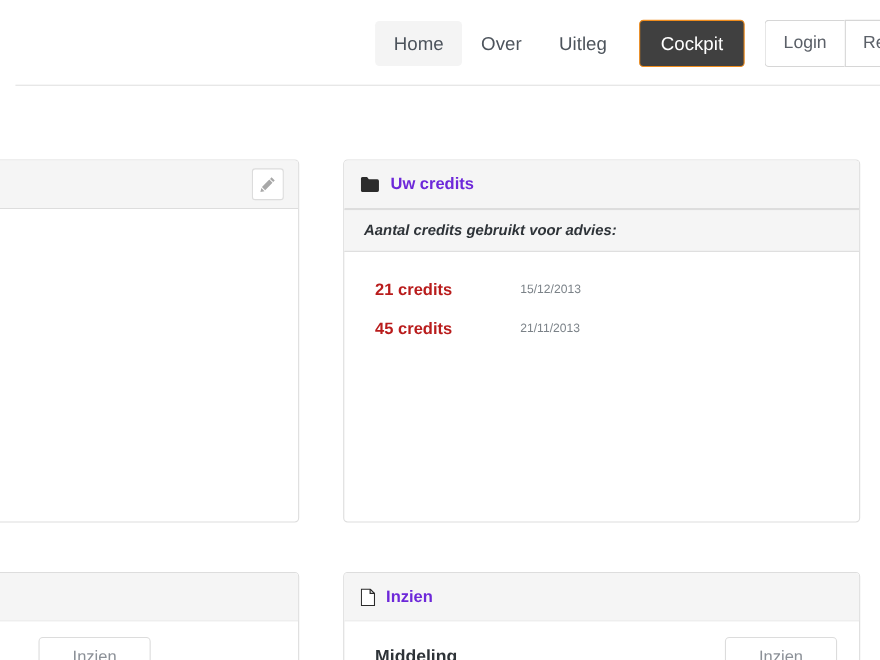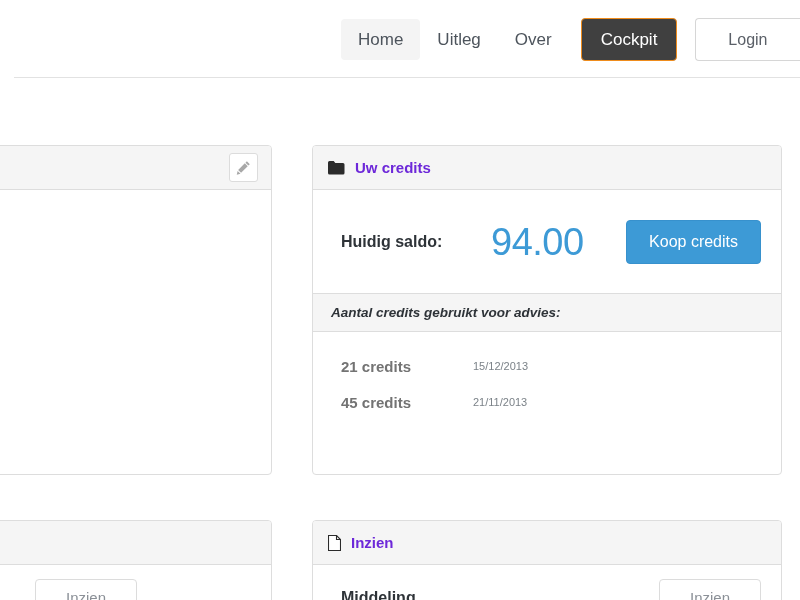--- a/index.html
+++ b/index.html
@@ -49,21 +49,21 @@
     border: 1px solid #ef8c1c;
     border-radius: 4px;
     cursor: pointer;
     white-space: nowrap;
   }
   .btn-group {
     margin-left: 18px;
     display: flex;
   }
   .btn-group > div {
-    padding: 10px 32px;
+    padding: 10px 16px;
     font-size: 16px;
     line-height: 21px;
     color: #5b6068;
     background: #ffffff;
     border: 1px solid #d6d6d6;
     cursor: pointer;
     white-space: nowrap;
   }
   .btn-group > div:first-child {
     border-radius: 4px 0 0 4px;
@@ -170,21 +170,21 @@
   .history { padding: 16px 0 0 0; }
   .history-row {
     display: flex;
     align-items: center;
     height: 36px;
     padding: 0 28px;
   }
   .history-amount {
     font-size: 15px;
     font-weight: bold;
-    color: #737373;
+    color: #b91c1c;
     width: 132px;
   }
   .history-date {
     font-size: 11px;
     color: #7b8288;
   }
 
   
   #advice-panel {
     left: -148px; top: 520px;
@@ -231,22 +231,22 @@
   }
 
   .icon { display: inline-flex; align-items: center; }
 </style>
 </head>
 <body>
 
 <div class="navbar">
   <div class="nav-inner">
     <a class="nav-link active">Home</a>
+    <a class="nav-link">Over</a>
     <a class="nav-link">Uitleg</a>
-    <a class="nav-link">Over</a>
     <div class="nav-btn-cockpit">Cockpit</div>
     <div class="btn-group">
       <div>Login</div>
       <div>Registreer</div>
     </div>
   </div>
 </div>
 
 <div class="panel" id="profile-panel">
   <div class="panel-heading">
@@ -270,25 +270,20 @@
 <div class="panel" id="credits-panel">
   <div class="panel-heading">
     <span class="icon">
       <svg width="17" height="14" viewBox="0 0 17 14">
         <path d="M0 1.5A1.5 1.5 0 0 1 1.5 0h4.2l1.6 2H15a1.5 1.5 0 0 1 1.5 1.5V12A1.5 1.5 0 0 1 15 13.5H1.5A1.5 1.5 0 0 1 0 12z" fill="#2b2b2b"></path>
       </svg>
     </span>
     <span class="panel-title">Uw credits</span>
   </div>
 
-  <div class="balance-row">
-    <span class="balance-label">Huidig saldo:</span>
-    <span class="balance-value">94.00</span>
-    <div class="btn-primary">Koop credits</div>
-  </div>
 
   <div class="sub-heading">Aantal credits gebruikt voor advies:</div>
 
   <div class="history">
     <div class="history-row">
       <span class="history-amount">21 credits</span>
       <span class="history-date">15/12/2013</span>
     </div>
     <div class="history-row">
       <span class="history-amount">45 credits</span>

